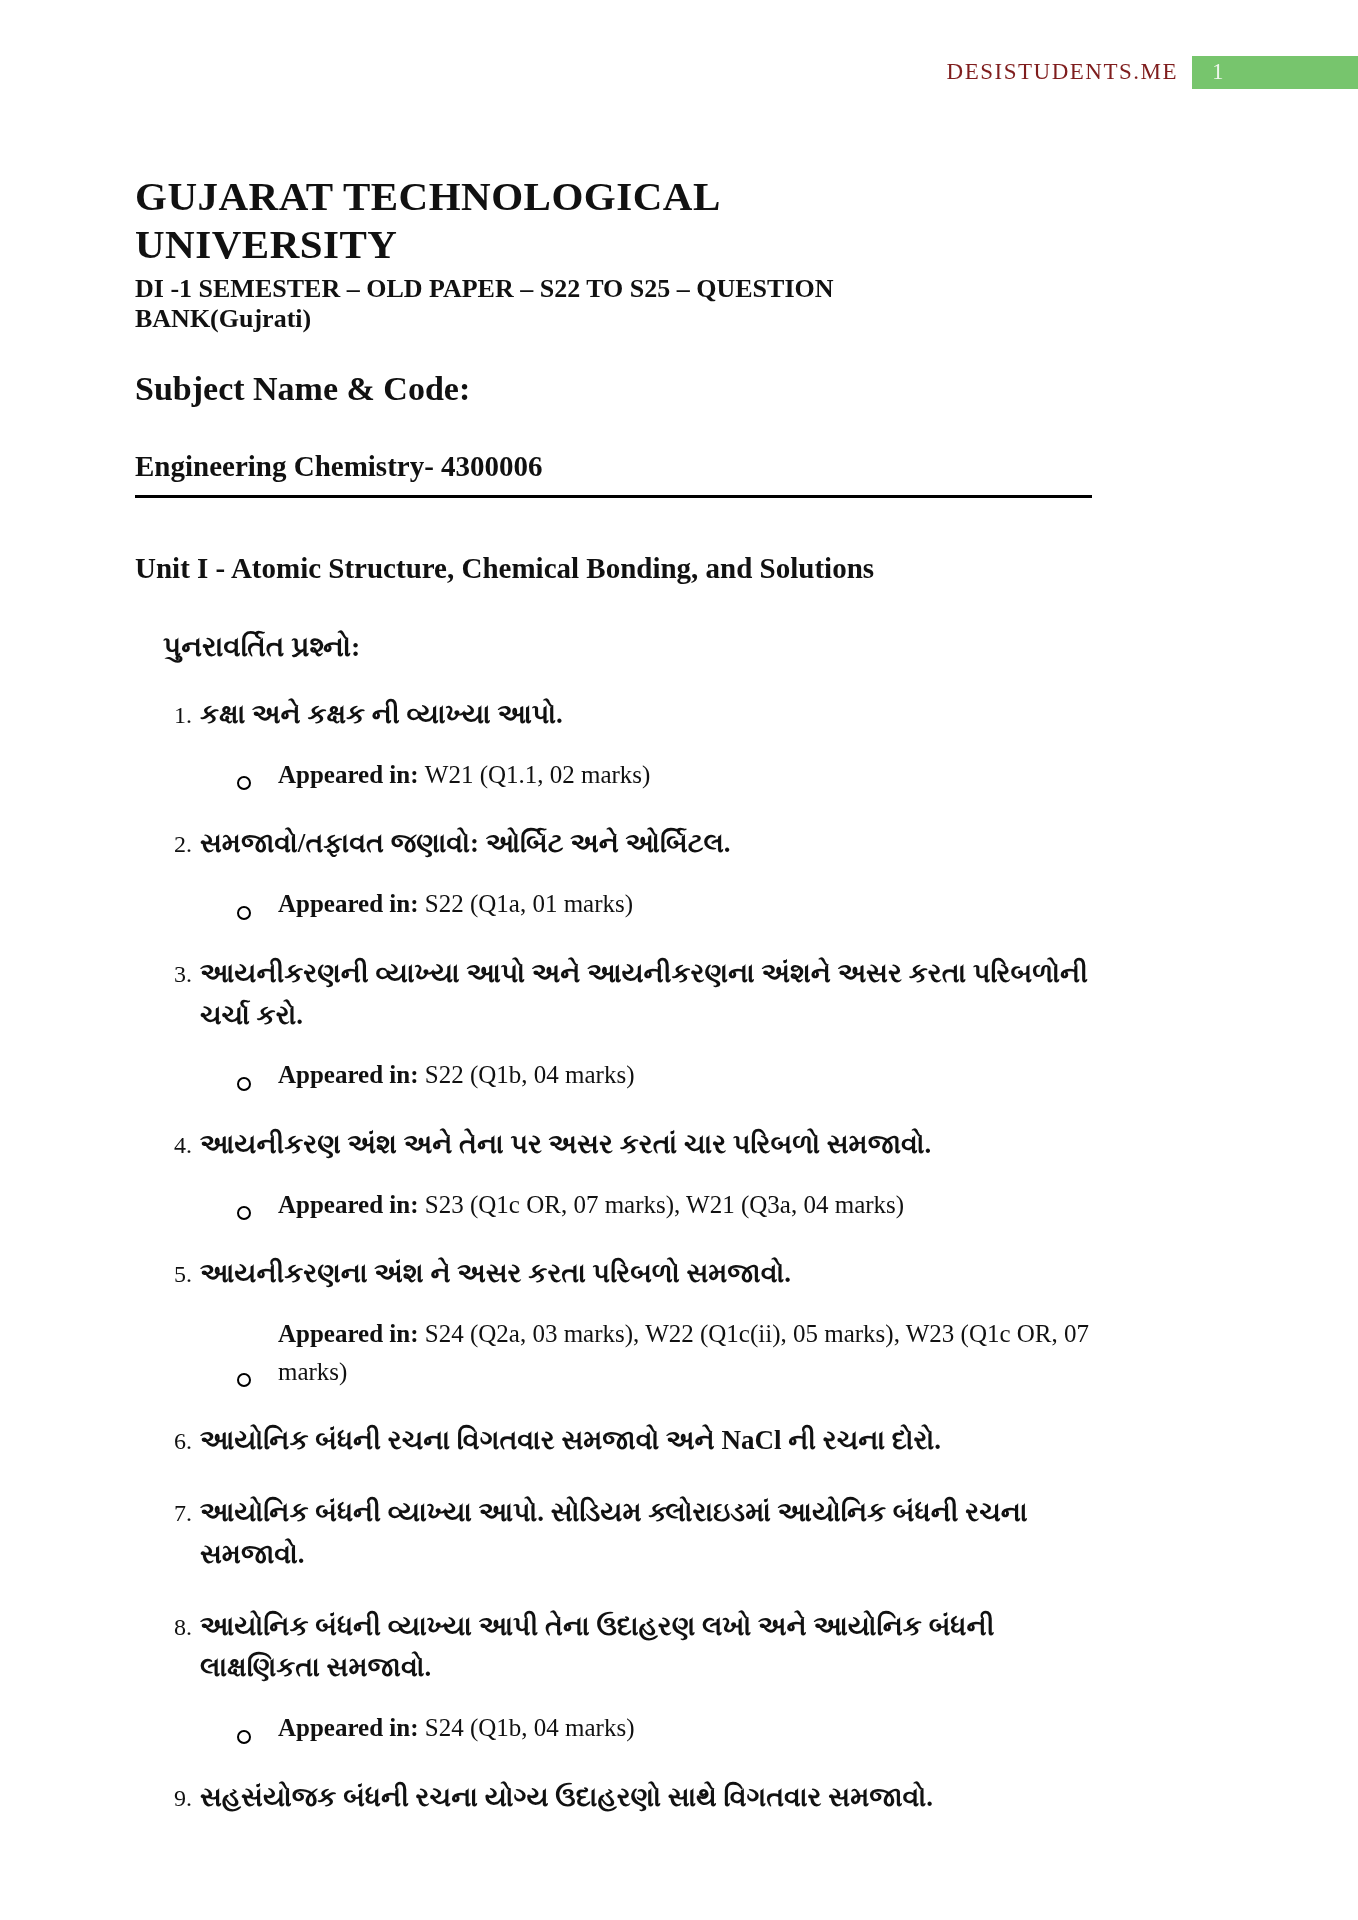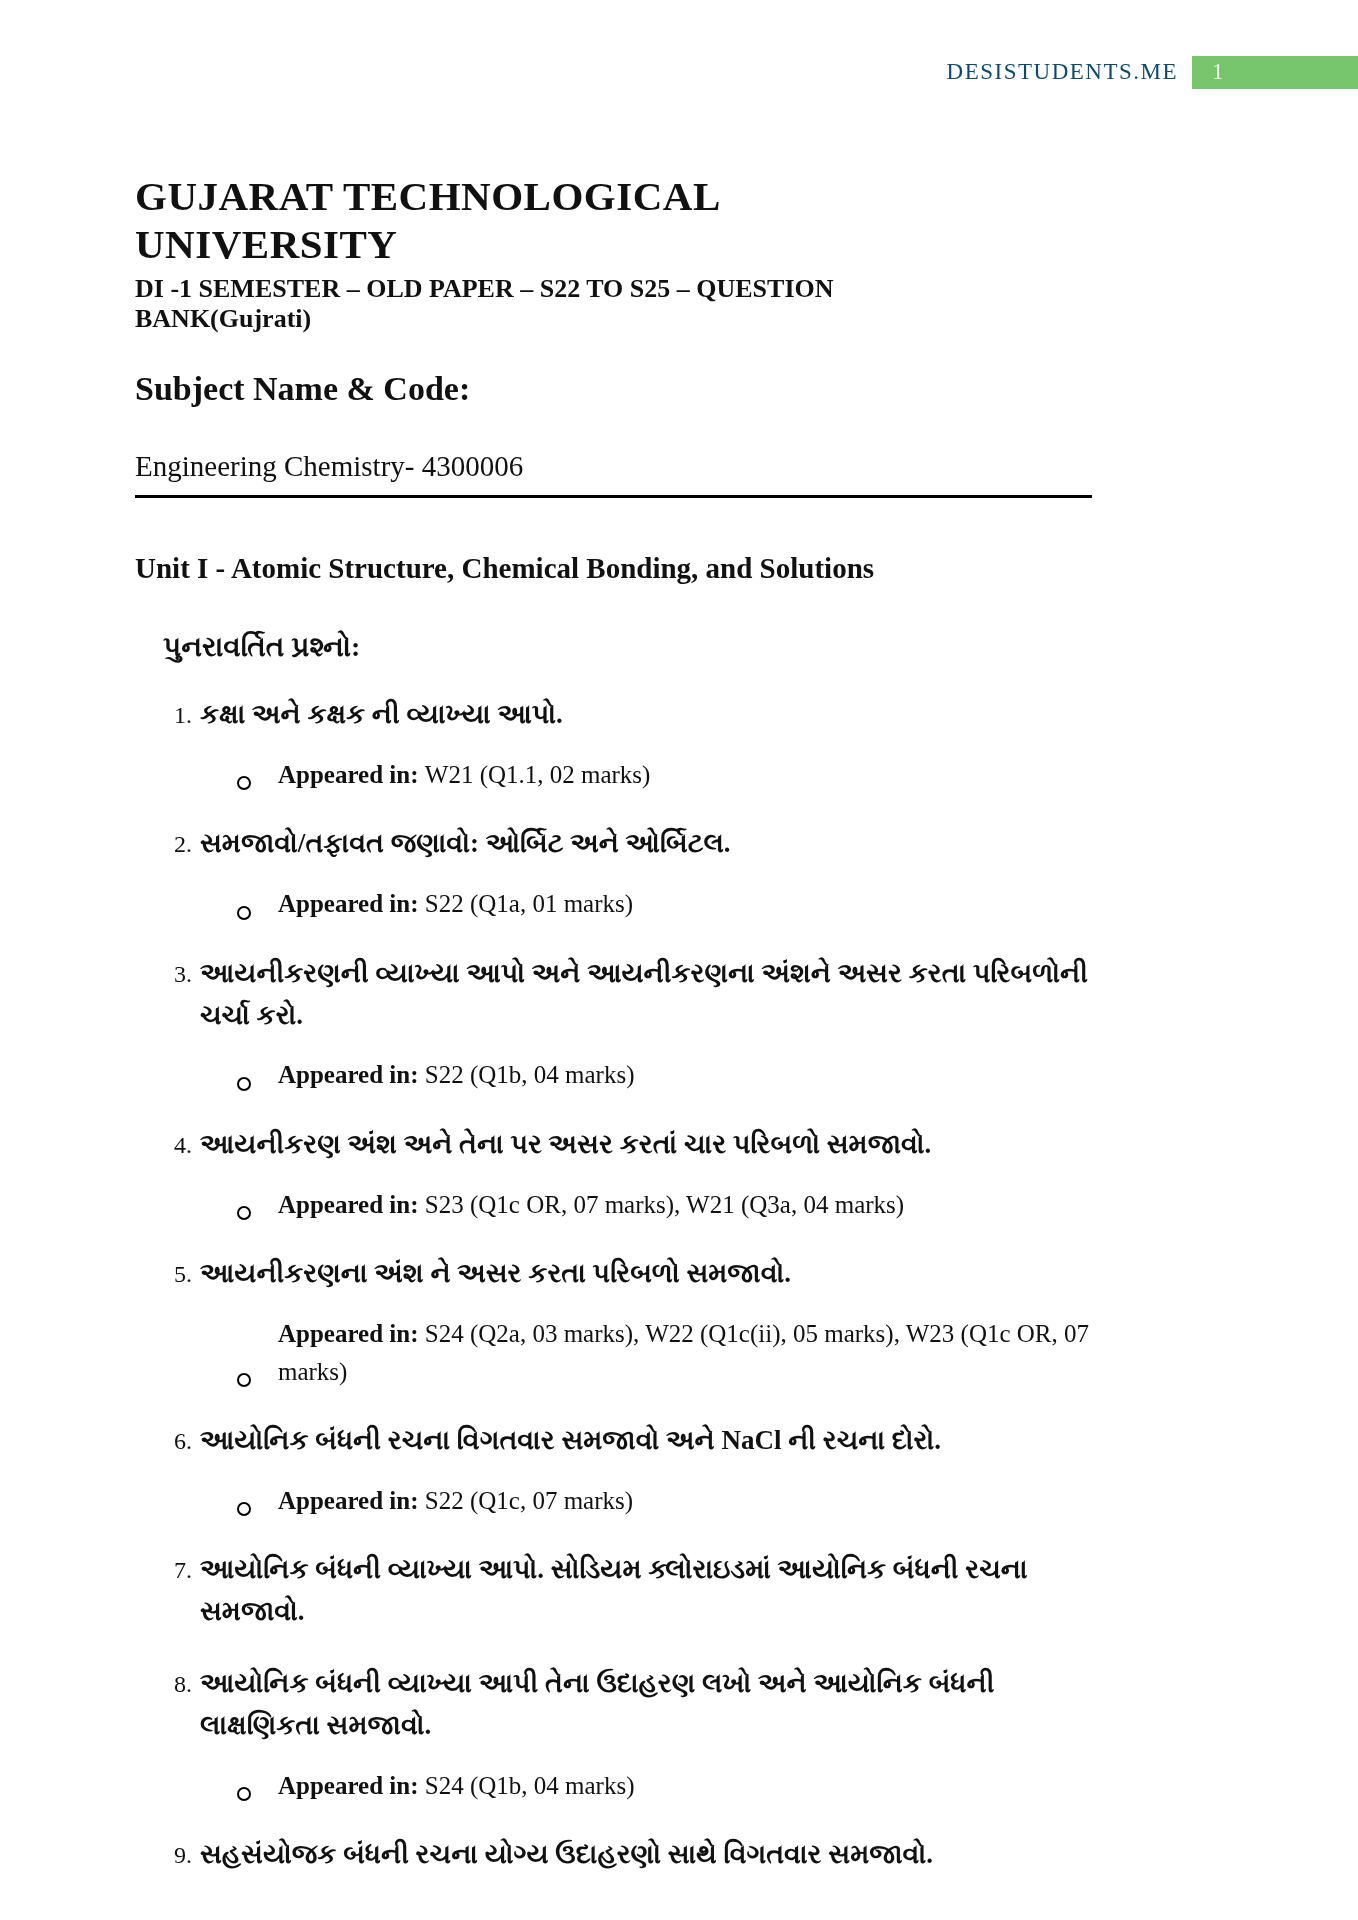--- a/index.html
+++ b/index.html
@@ -19,21 +19,21 @@
     position: absolute;
     top: 55px;
     left: 0;
     right: 0;
     height: 34px;
     display: flex;
     justify-content: flex-end;
     align-items: center;
   }
   .watermark {
-    color: #0c4a6e;
+    color: #7f1d1d;
     font-size: 23px;
     letter-spacing: 1.5px;
     margin-right: 14px;
   }
   .page-badge {
     width: 166px;
     height: 33px;
     background: #77c56d;
     color: #eef6ec;
     font-size: 23px;
@@ -63,21 +63,21 @@
     font-weight: bold;
     margin-top: 6px;
   }
   .subject-label {
     font-size: 34px;
     font-weight: bold;
     margin-top: 36px;
   }
   .subject-value {
     font-size: 29px;
-    font-weight: normal;
+    font-weight: bold;
     margin-top: 42px;
     padding-bottom: 12px;
     border-bottom: 3px solid #000000;
   }
   .unit-title {
     font-size: 29px;
     font-weight: bold;
     margin-top: 54px;
   }
   .section-heading {
@@ -201,24 +201,20 @@
         <div class="appeared-row">
           <span class="o-bullet"></span>
           <span class="appeared-text"><span class="appeared-label">Appeared in: </span><span>S24 (Q2a, 03 marks), W22 (Q1c(ii), 05 marks), W23 (Q1c OR, 07 marks)</span></span>
         </div>
       </div>
       <div class="q-item">
         <div class="q-line">
           <span class="q-num">6.</span>
           <span class="q-text">આયોનિક બંધની રચના વિગતવાર સમજાવો અને NaCl ની રચના દોરો.</span>
         </div>
-        <div class="appeared-row">
-          <span class="o-bullet"></span>
-          <span class="appeared-text"><span class="appeared-label">Appeared in: </span><span>S22 (Q1c, 07 marks)</span></span>
-        </div>
       </div>
       <div class="q-item">
         <div class="q-line">
           <span class="q-num">7.</span>
           <span class="q-text">આયોનિક બંધની વ્યાખ્યા આપો. સોડિયમ ક્લોરાઇડમાં આયોનિક બંધની રચના સમજાવો.</span>
         </div>
       </div>
       <div class="q-item">
         <div class="q-line">
           <span class="q-num">8.</span>

